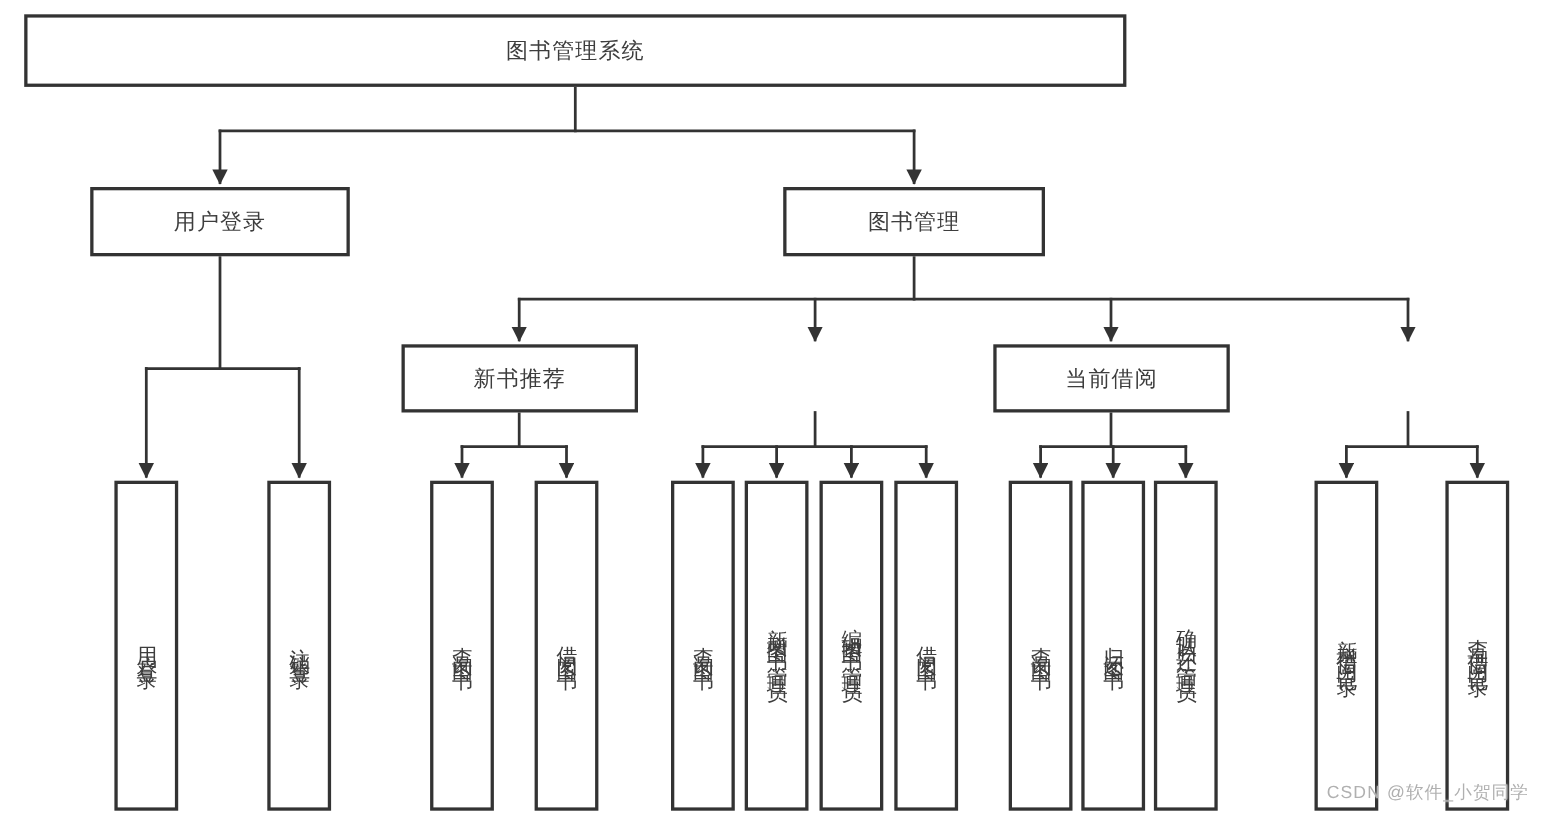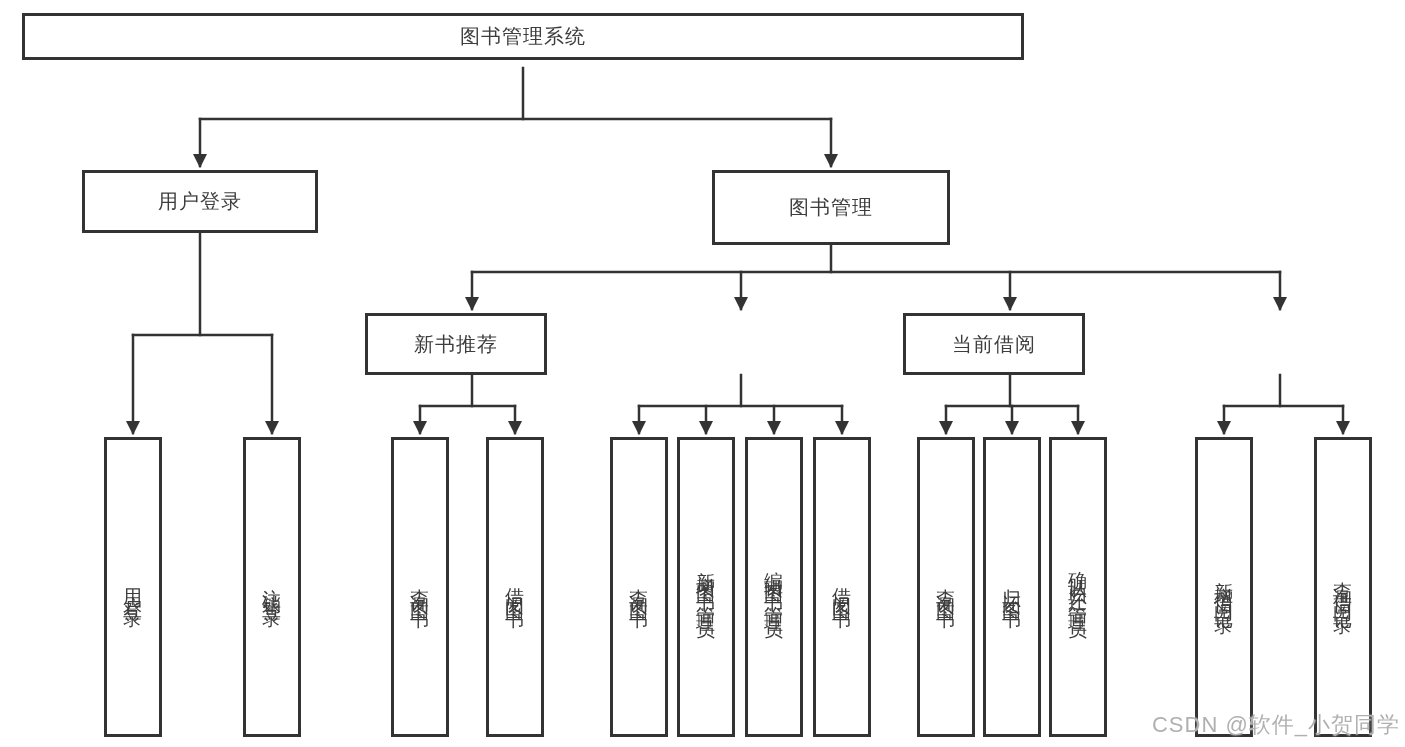--- a/index.html
+++ b/index.html
@@ -42,26 +42,26 @@
   }
   .vtext {
     writing-mode: vertical-rl;
     text-orientation: mixed;
     font-size: 19px;
     letter-spacing: 7px;
     line-height: 1;
     white-space: nowrap;
   }
   
-  #root-box   { left: 22px;  top: 13px;  width: 1002px; height: 47px; }
+  #root-box   { left: 22px;  top: 13px;  width: 1002px; height: 66px; }
   
   #user-login-box      { left: 82px;  top: 170px; width: 236px; height: 63px; }
-  #book-management-box { left: 712px; top: 170px; width: 238px; height: 75px; }
+  #book-management-box { left: 712px; top: 170px; width: 238px; height: 63px; }
   
-  .lvl3 { top: 313px; width: 182px; height: 62px; }
+  .lvl3 { top: 313px; width: 215px; height: 62px; }
   #new-book-box       { left: 365px;  }
   #book-borrow-box    { left: 634px;  }
   #current-borrow-box { left: 903px;  }
   #borrow-record-box  { left: 1173px; }
   
   #leaf-user-login   { left: 104px;  }
   #leaf-logout       { left: 243px;  }
   #leaf-nb-query     { left: 391px;  }
   #leaf-nb-borrow    { left: 486px;  }
   #leaf-bb-query     { left: 610px;  }
@@ -69,23 +69,23 @@
   #leaf-bb-edit      { left: 745px;  }
   #leaf-bb-borrow    { left: 813px;  }
   #leaf-cb-query     { left: 917px;  }
   #leaf-cb-return    { left: 983px;  }
   #leaf-cb-confirm   { left: 1049px; }
   #leaf-br-add       { left: 1195px; }
   #leaf-br-query     { left: 1314px; }
 
   #watermark {
     position: absolute;
-    right: 5px;
+    right: 15px;
     top: 710px;
-    font-size: 22px;
+    font-size: 16px;
     color: var(--watermark, #b0b0b0);
     text-shadow: 0 0 2px #ffffff;
     letter-spacing: 1px;
     z-index: 5;
   }
 </style>
 </head>
 <body>
 
 <div id="canvas">

